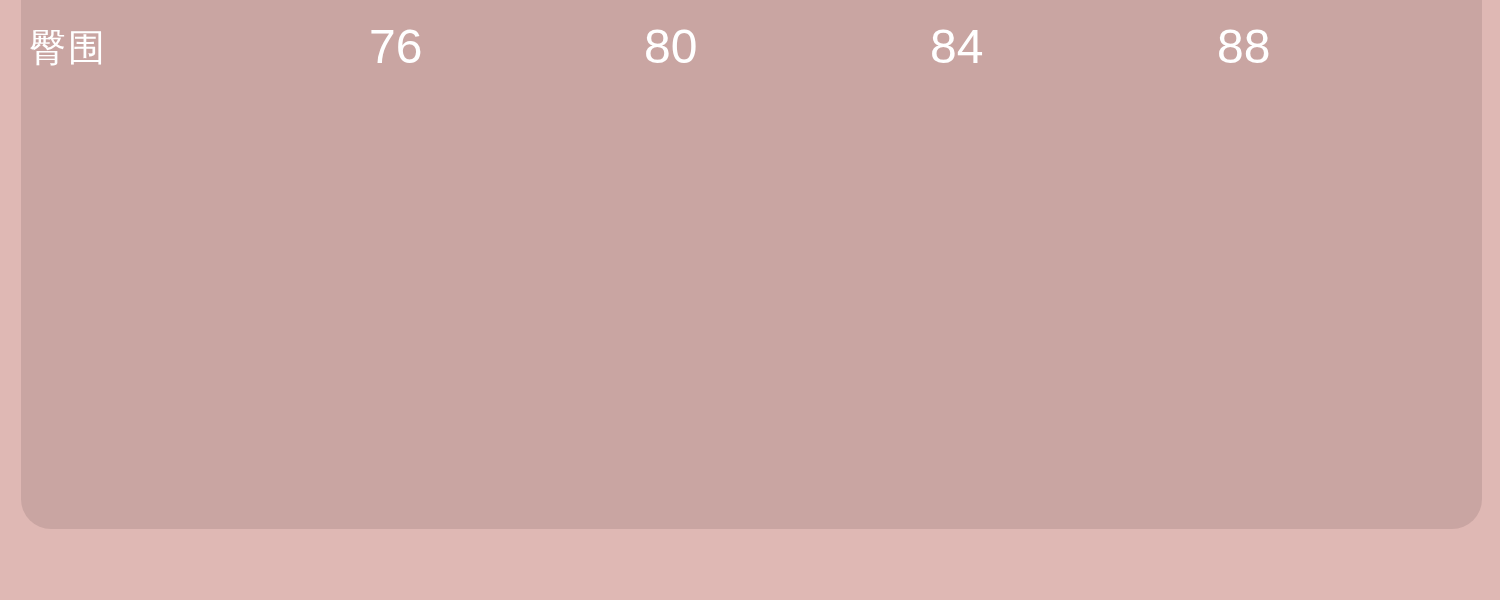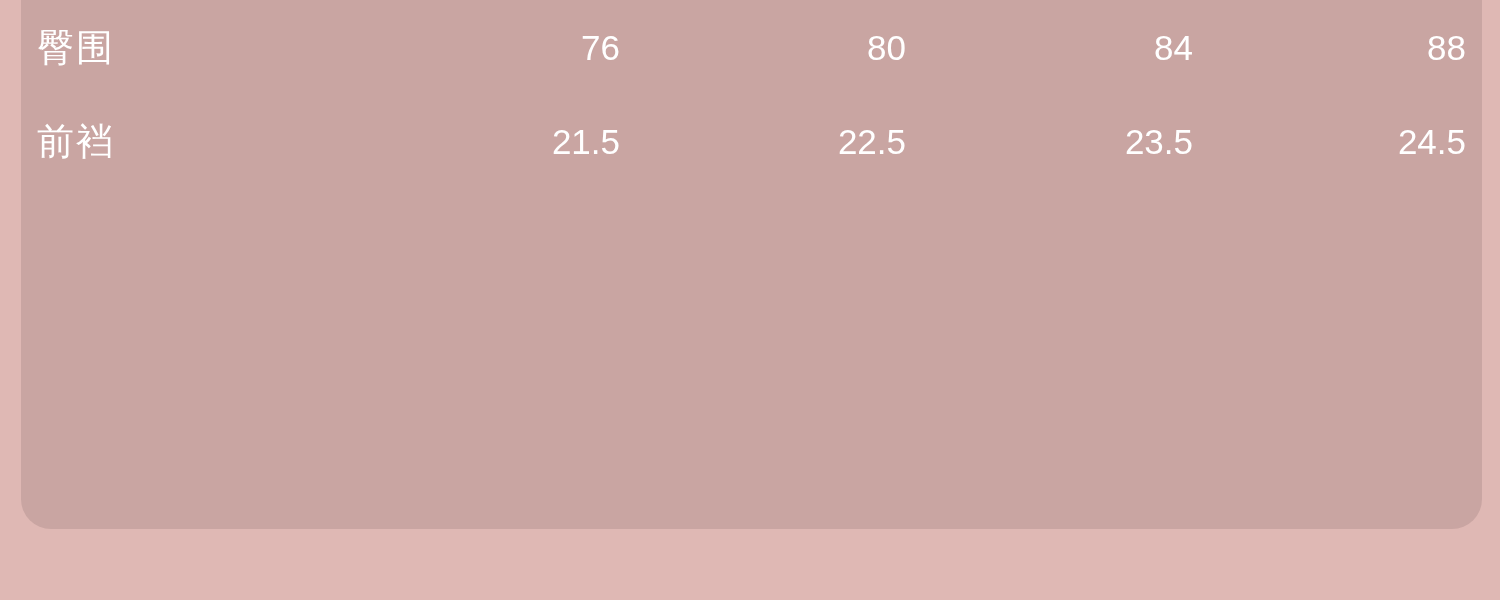--- a/index.html
+++ b/index.html
@@ -40,39 +40,39 @@
     width: 100%;
     border-collapse: collapse;
     table-layout: fixed;
   }
 
   #size-table tr {
     height: 94px;
   }
 
   #size-table td {
-    padding: 16px;
+    padding: 8px;
     color: #ffffff;
     vertical-align: middle;
     white-space: nowrap;
   }
 
   td.row-label {
     width: 340px;
     padding-left: 91px;
     text-align: left;
     font-size: 37px;
     line-height: 1;
     letter-spacing: 2px;
     font-weight: 400;
   }
 
   td.value {
-    text-align: right;
-    font-size: 35px;
+    text-align: left;
+    font-size: 48px;
     line-height: 1;
     font-weight: 400;
     letter-spacing: 0px;
   }
 
   
   col.c-label { width: 340px; }
   col.c-1     { width: 275px; }
   col.c-2     { width: 286px; }
   col.c-3     { width: 287px; }
@@ -94,25 +94,18 @@
         <col class="c-4">
       </colgroup>
       <tbody>
         <tr>
           <td class="row-label">臀围</td>
           <td class="value">76</td>
           <td class="value">80</td>
           <td class="value">84</td>
           <td class="value">88</td>
         </tr>
-        <tr>
-          <td class="row-label">前裆</td>
-          <td class="value">21.5</td>
-          <td class="value">22.5</td>
-          <td class="value">23.5</td>
-          <td class="value">24.5</td>
-        </tr>
       </tbody>
     </table>
 
   </div>
 
 </div>
 
 </body></html>

